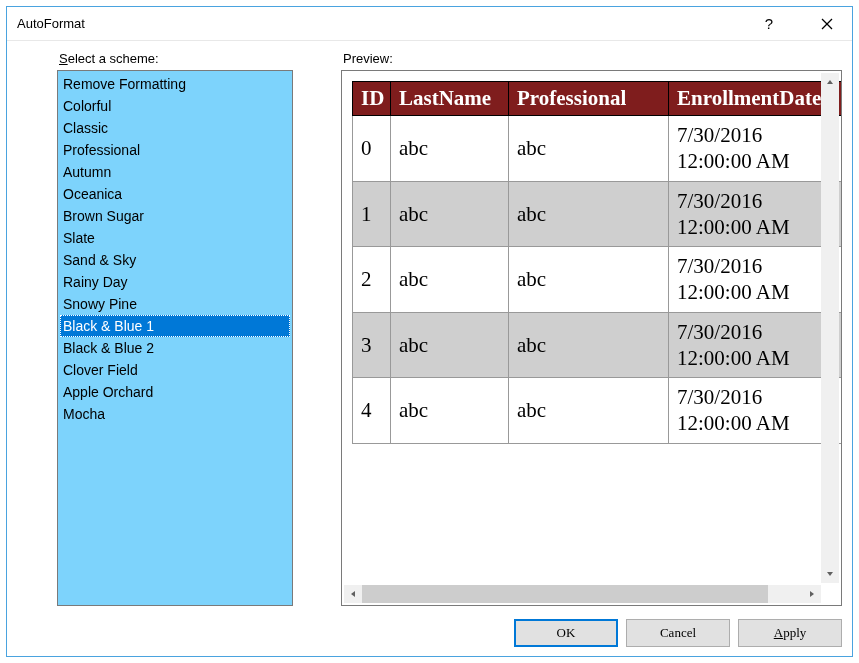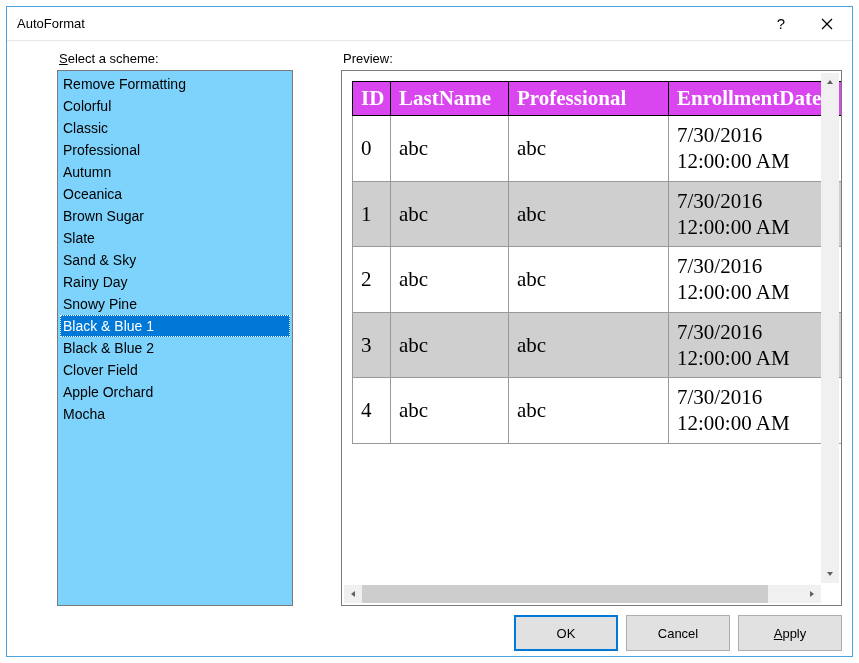--- a/index.html
+++ b/index.html
@@ -19,20 +19,21 @@
     display: flex;
     flex-direction: column;
     position: relative;
   }
   .titlebar {
     height: 34px;
     display: flex;
     align-items: center;
     padding: 0 2px 0 10px;
     border-bottom: 1px solid #e8e8e8;
+    gap: 12px;
   }
   .titlebar .title {
     flex: 1;
     font-size: 13px;
   }
   .titlebar .winbtn {
     width: 46px;
     height: 30px;
     display: flex;
     align-items: center;
@@ -146,21 +147,21 @@
     background: #cdcdcd;
   }
   .prev-table {
     border-collapse: collapse;
     font-family: "Times New Roman", serif;
     font-size: 21px;
     width: 100%;
     table-layout: fixed;
   }
   .prev-table th {
-    background: #d946ef;
+    background: #7f1d1d;
     color: #fff;
     font-weight: bold;
     text-align: left;
     padding: 4px 8px;
     border: 1px solid #000;
     white-space: nowrap;
     overflow: hidden;
   }
   .prev-table td {
     border: 1px solid #999;
@@ -176,24 +177,24 @@
   .footer {
     height: 46px;
     display: flex;
     align-items: center;
     justify-content: flex-end;
     gap: 8px;
     padding: 0 10px;
   }
   .btn {
     width: 104px;
-    height: 36px;
+    height: 28px;
     border: 1px solid #adadad;
     background: #e1e1e1;
-    font-family: Liberation Sans, sans-serif;
+    font-family: Liberation Serif, serif;
     font-size: 13px;
     cursor: default;
   }
   .btn.default {
     border: 2px solid #0078d7;
   }
   .btn .accel { text-decoration: underline; }
 </style>
 </head>
 <body>

